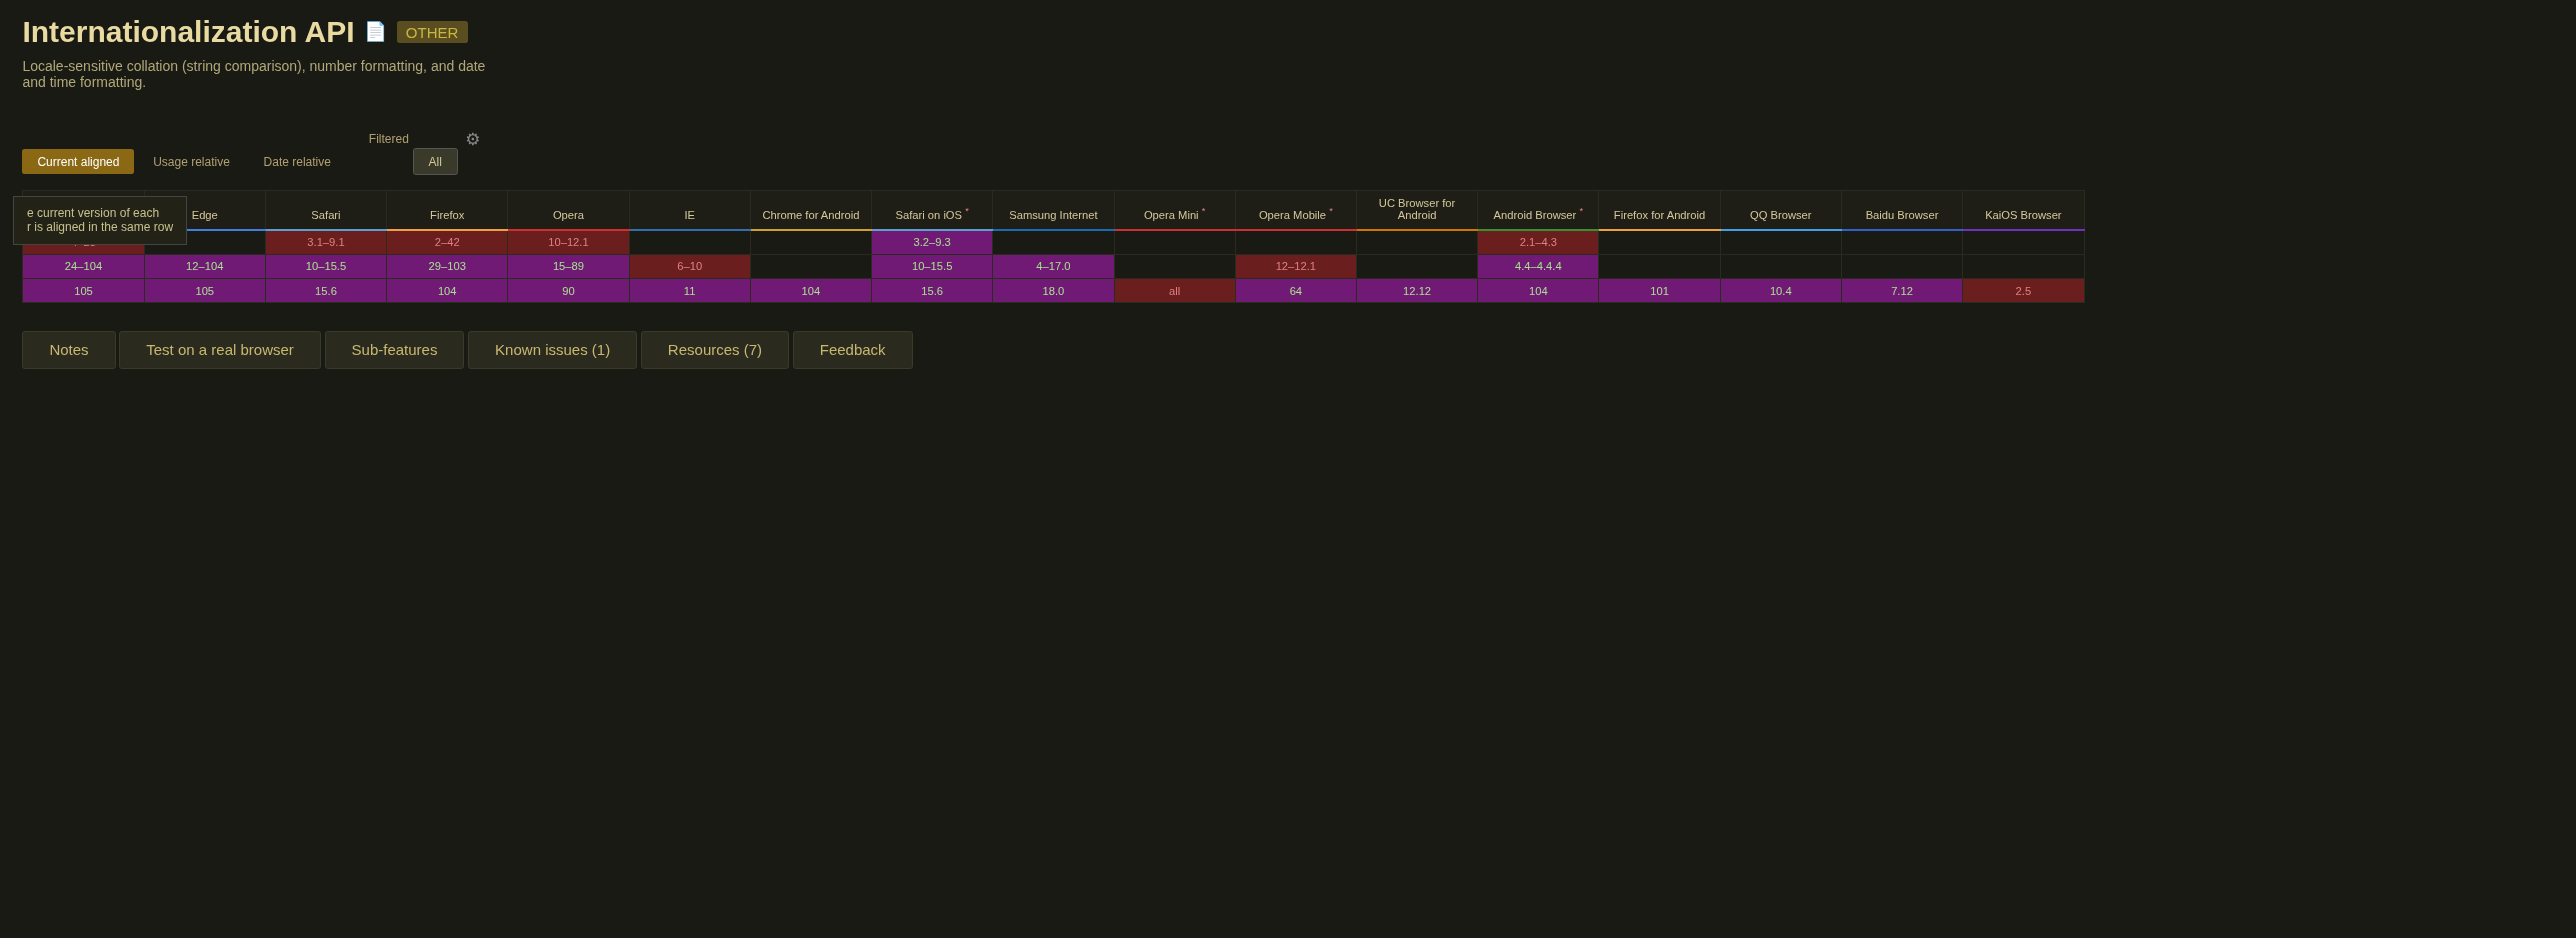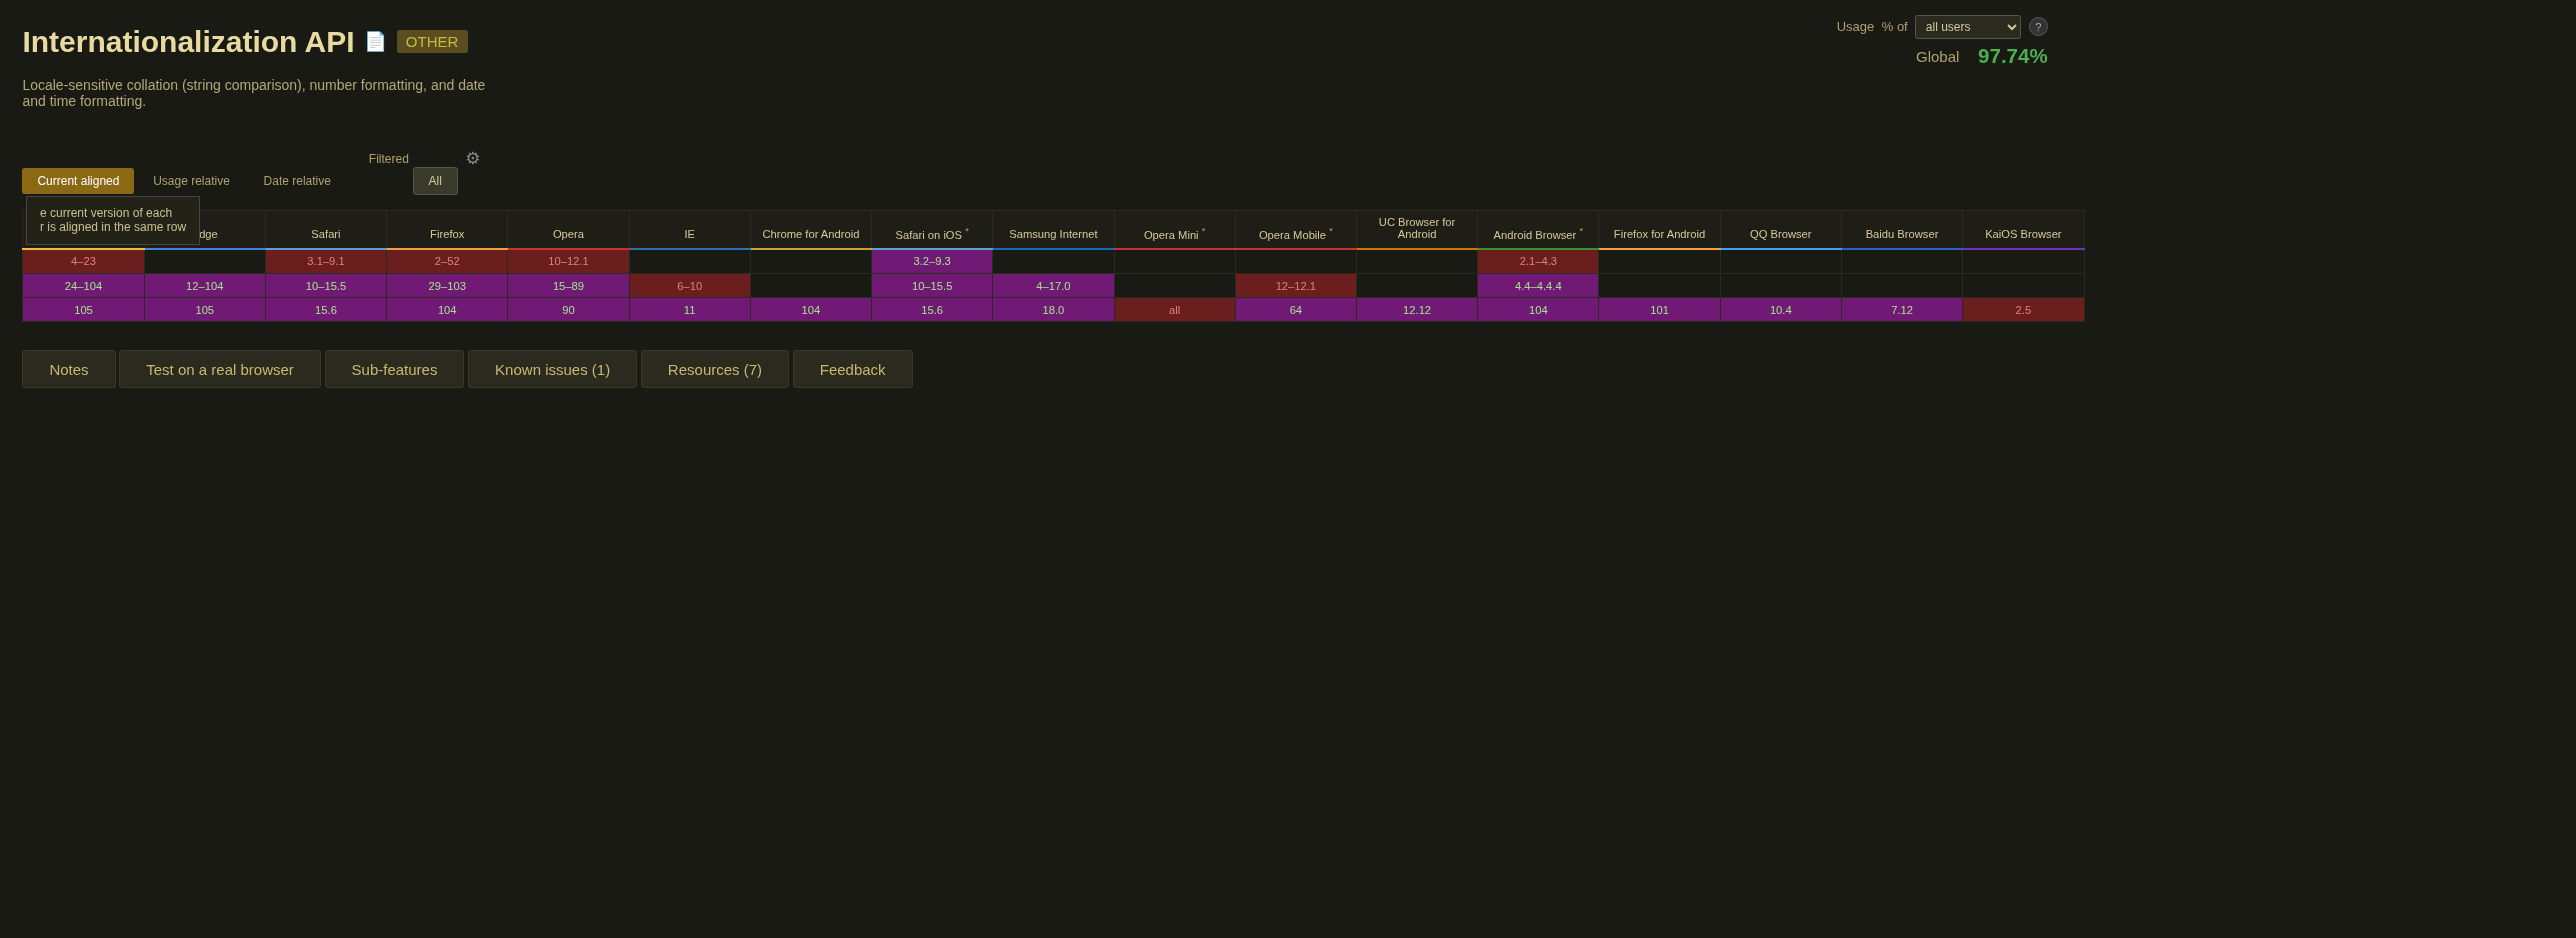--- a/index.html
+++ b/index.html
@@ -141,21 +141,21 @@
     .tooltip-box {
       position: absolute;
       background: #222216;
       border: 0.9px solid #444;
       color: #c8c090;
       padding: 9.3px 13px;
       font-size: 12px;
       max-width: 205px;
       z-index: 10;
       top: 196px;
-      left: 26px;
+      left: 13px;
     }
 
     
     .table-wrapper {
       overflow-x: auto;
     }
     .compat-table {
       border-collapse: collapse;
       width: 100%;
       table-layout: fixed;
@@ -222,35 +222,20 @@
 <body>
 
 <div class="page-container">
 
   <div class="header-row">
     <div class="title-section">
       <span class="main-title">Internationalization API</span>
       <span class="title-icon">📄</span>
       <span class="other-badge">OTHER</span>
     </div>
-    <div class="usage-section">
-      <div class="usage-row">
-        <span>Usage</span>
-        <span>% of</span>
-        <select class="usage-select">
-          <option>all users</option>
-          <option>tracked users</option>
-        </select>
-        <button class="help-btn">?</button>
-      </div>
-      <div class="global-row">
-        <span class="global-label">Global</span>
-        <span class="global-value">97.74%</span>
-      </div>
-    </div>
   </div>
 
   <div class="description">Locale-sensitive collation (string comparison), number formatting, and date and time formatting.</div>
 
   <div class="tabs-row">
     <button class="tab-btn active">Current aligned</button>
     <button class="tab-btn inactive">Usage relative</button>
     <button class="tab-btn inactive">Date relative</button>
     <span style="margin-left:11.2px; color:#b0a070; font-size:12px;padding-left:8px;">Filtered</span>
     <button class="tab-btn all-btn">All</button>
@@ -286,21 +271,21 @@
           <th class="th-baidu col-browser">Baidu Browser</th>
           <th class="th-kaios col-browser">KaiOS Browser</th>
         </tr>
       </thead>
       <tbody id="compat-tbody">
 
       <tr>
             <td class="cell-red">4–23</td>
             <td class="cell-empty"></td>
             <td class="cell-red">3.1–9.1</td>
-            <td class="cell-red">2–52</td>
+            <td class="cell-red">2–42</td>
             <td class="cell-red">10–12.1</td>
             <td class="cell-empty"></td>
             <td class="cell-empty"></td>
             <td class="cell-green">3.2–9.3</td>
             <td class="cell-empty"></td>
             <td class="cell-empty"></td>
             <td class="cell-empty"></td>
             <td class="cell-empty"></td>
             <td class="cell-red">2.1–4.3</td>
             <td class="cell-empty"></td>

